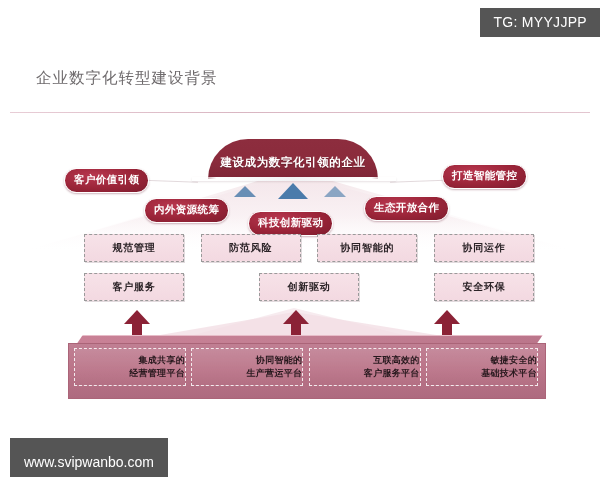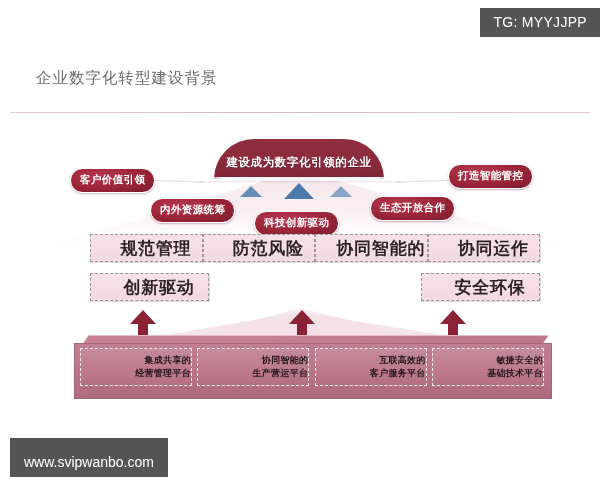--- a/index.html
+++ b/index.html
@@ -26,21 +26,21 @@
     position:absolute;left:36px;top:68px;
     font-size:15.5px;color:#6e6a6c;
     letter-spacing:1px;white-space:nowrap;
   }
   .title-rule{
     position:absolute;left:10px;top:112px;width:580px;height:1px;
     background:linear-gradient(to right,#e8cdd6 0%,#d9b6c2 40%,#e3c6d0 100%);
   }
 
   
-  .stage{position:absolute;left:12px;top:120px;width:524px;height:300px;}
+  .stage{position:absolute;left:6px;top:120px;width:524px;height:300px;}
 
   
   .mountain{
     position:absolute;left:0;top:10px;width:600px;height:215px;
     overflow:hidden;
   }
   .mountain svg{display:block;}
 
   
   .dome{
@@ -89,24 +89,23 @@
   }
 
   
   .cap-grid{position:absolute;left:78px;top:114px;width:450px;}
   .cap-row{display:flex;justify-content:space-between;margin-bottom:11px;}
   .cap-box{
     width:98px;height:26px;
     background:linear-gradient(180deg,#f7e2e8 0%,#f3d9e1 100%);
     border:1px dashed #9a9a9a;
     display:flex;align-items:center;justify-content:center;
-    font-size:17px;font-weight:bold;color:#2c2428;
+    font-size:10px;font-weight:bold;color:#2c2428;
     letter-spacing:.8px;
     box-shadow:1px 1px 0 rgba(170,150,158,.35);
-    padding-left:19px;
   }
 
   
   .up-arrow{position:absolute;width:26px;height:30px;}
   .up-arrow .head{
     position:absolute;left:0;top:0;width:0;height:0;
     border-left:13px solid transparent;border-right:13px solid transparent;
     border-bottom:14px solid #8b2236;
   }
   .up-arrow .shaft{
@@ -199,20 +198,21 @@
     <div class="pill" style="left:242px;top:91px;">科技创新驱动</div>
 
     <div class="cap-grid">
       <div class="cap-row">
         <div class="cap-box">规范管理</div>
         <div class="cap-box">防范风险</div>
         <div class="cap-box">协同智能的</div>
         <div class="cap-box">协同运作</div>
       </div>
       <div class="cap-row">
+        <div class="cap-box">客户服务</div>
         <div class="cap-box">创新驱动</div>
         <div class="cap-box">安全环保</div>
       </div>
     </div>
 
     <div class="up-arrow" style="left:118px;top:190px;">
       <div class="head"></div>
         <div class="shaft"></div>
     </div>
     <div class="up-arrow" style="left:277px;top:190px;">

